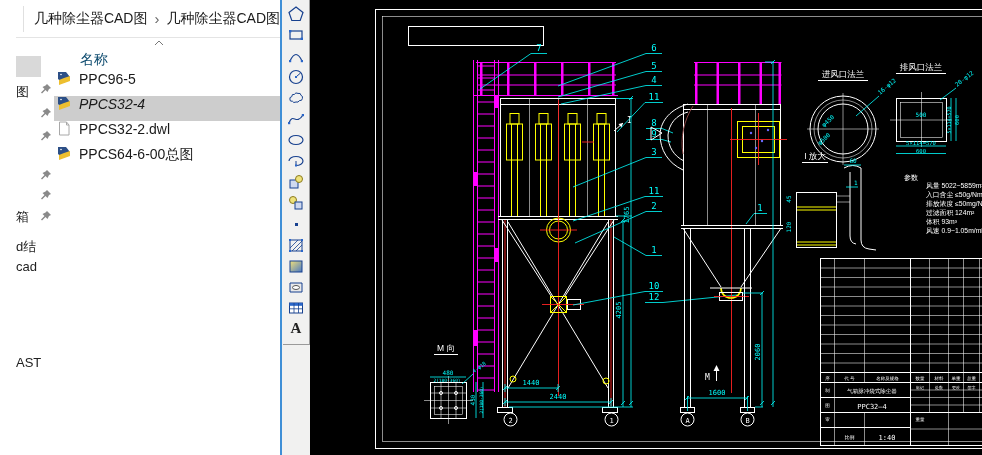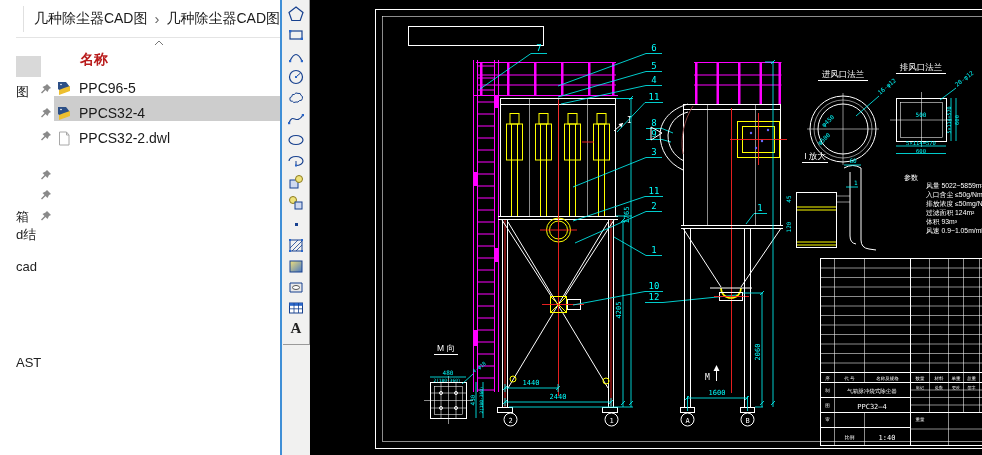--- a/index.html
+++ b/index.html
@@ -13,23 +13,23 @@
   .bc-stub { width:12px; height:26px; border-right:1px solid #e0e0e0; margin-right:10px; }
   .bc-item { cursor:default; white-space:nowrap; }
   .bc-sep { color:#666; margin:0 7px; font-size:15px; }
   .explorer-body { flex:1; display:flex; position:relative; }
   .nav { width:38px; position:relative; }
   .nav-sel { position:absolute; left:0; top:18px; width:25px; height:21px; background:#d9d9d9; }
   .pin { position:absolute; left:24px; width:12px; height:12px; }
   .nav-frag { position:absolute; left:0; font-size:13px; color:#222; white-space:nowrap; }
   .files { flex:1; position:relative; font-size:14px; color:#1a1a1a; }
   .sort-chev { position:absolute; top:2px; left:100px; }
-  .list-header { margin-top:9px; padding-left:26px; height:24px; line-height:24px; color:#b91c1c;font-weight:bold; }
-  .frow { height:25px; display:flex; align-items:flex-end; padding-left:2px; }
-  .frow.selected { background:#cdcdcd; }
+  .list-header { margin-top:9px; padding-left:26px; height:24px; line-height:24px; color:#0c4a6e; }
+  .frow { height:25px; display:flex; align-items:flex-start; padding-left:2px; }
+  .frow.selected { background:#cdcdcd;font-style:italic; }
   .ficon { width:16px; height:15px; margin-right:7px; flex-shrink:0; }
   .fname { white-space:nowrap; }
 
   
   .toolbar { width:30px; height:455px; background:#f1f1f0; border-left:2px solid #3f8fd6; flex-shrink:0; }
   .tool-box { margin-left:1px; width:27px; height:345px; border-right:1px solid #9a9a9a; border-bottom:1px solid #9a9a9a; padding-top:3px; background:#f1f1f0; }
   .tbtn { width:24px; height:21px; margin:0 auto; display:flex; align-items:center; justify-content:center; }
   .tbtn svg { display:block; }
   .tglyph { font-size:15px; font-weight:bold; color:#222; font-family:"Liberation Serif", serif; }
 
@@ -75,21 +75,21 @@
           <path d="M7 1l4 4-2 1-1.5 3-2-2-3.5 3.5-1-1L4.5 6l-2-2 3-1.5z" fill="#8a8a8a"></path>
         </svg>
       <svg class="pin" style="top:151px" width="12" height="12">
           <path d="M7 1l4 4-2 1-1.5 3-2-2-3.5 3.5-1-1L4.5 6l-2-2 3-1.5z" fill="#8a8a8a"></path>
         </svg>
       <svg class="pin" style="top:172px" width="12" height="12">
           <path d="M7 1l4 4-2 1-1.5 3-2-2-3.5 3.5-1-1L4.5 6l-2-2 3-1.5z" fill="#8a8a8a"></path>
         </svg>
       <span class="nav-frag" style="top:45px">图</span>
       <span class="nav-frag" style="top:170px">箱</span>
-      <span class="nav-frag" style="top:188px">d结</span>
+      <span class="nav-frag" style="top:200px">d结</span>
       <span class="nav-frag" style="top:221px">cad</span>
       <span class="nav-frag" style="top:317px">AST</span>
     </div>
     <div class="files">
       <svg class="sort-chev" width="10" height="6">
           <polyline points="1,5 5,1 9,5" stroke="#777" fill="none"></polyline>
         </svg>
       <div class="list-header">
         <span>名称</span>
       </div>
@@ -108,20 +108,28 @@
             <circle cx="5" cy="3.5" r=".8" fill="#fff"></circle>
           </svg>
         <span class="fname">PPCS32-4</span>
       </div>
       <div class="frow">
         <svg class="ficon" viewBox="0 0 16 15">
             <path d="M3.5 1h7l2.5 3v10h-9.5z" fill="#fff" stroke="#a8a8a8"></path>
             <path d="M10.5 1v3h2.5" fill="none" stroke="#a8a8a8"></path>
           </svg>
         <span class="fname">PPCS32-2.dwl</span>
+      </div>
+      <div class="frow">
+        <svg class="ficon" viewBox="0 0 16 15">
+            <path d="M2 1h8l4 5v3l-7 3-5-4Z" fill="#2c4f86"></path>
+            <path d="M3 14L14 10V5L8 7 3 9Z" fill="#edbf2f"></path>
+            <circle cx="5" cy="3.5" r=".8" fill="#fff"></circle>
+          </svg>
+        <span class="fname">PPCS64-6-00总图</span>
       </div>
     </div>
   </div>
 </div>
 
 <div class="toolbar">
   <div class="tool-box">
     <div class="tbtn">
         <svg width="18" height="18">
           <polygon points="9,2 16,7.5 13.2,15.5 4.8,15.5 2,7.5" stroke="#17418f" fill="none" stroke-width="1.2"></polygon>

